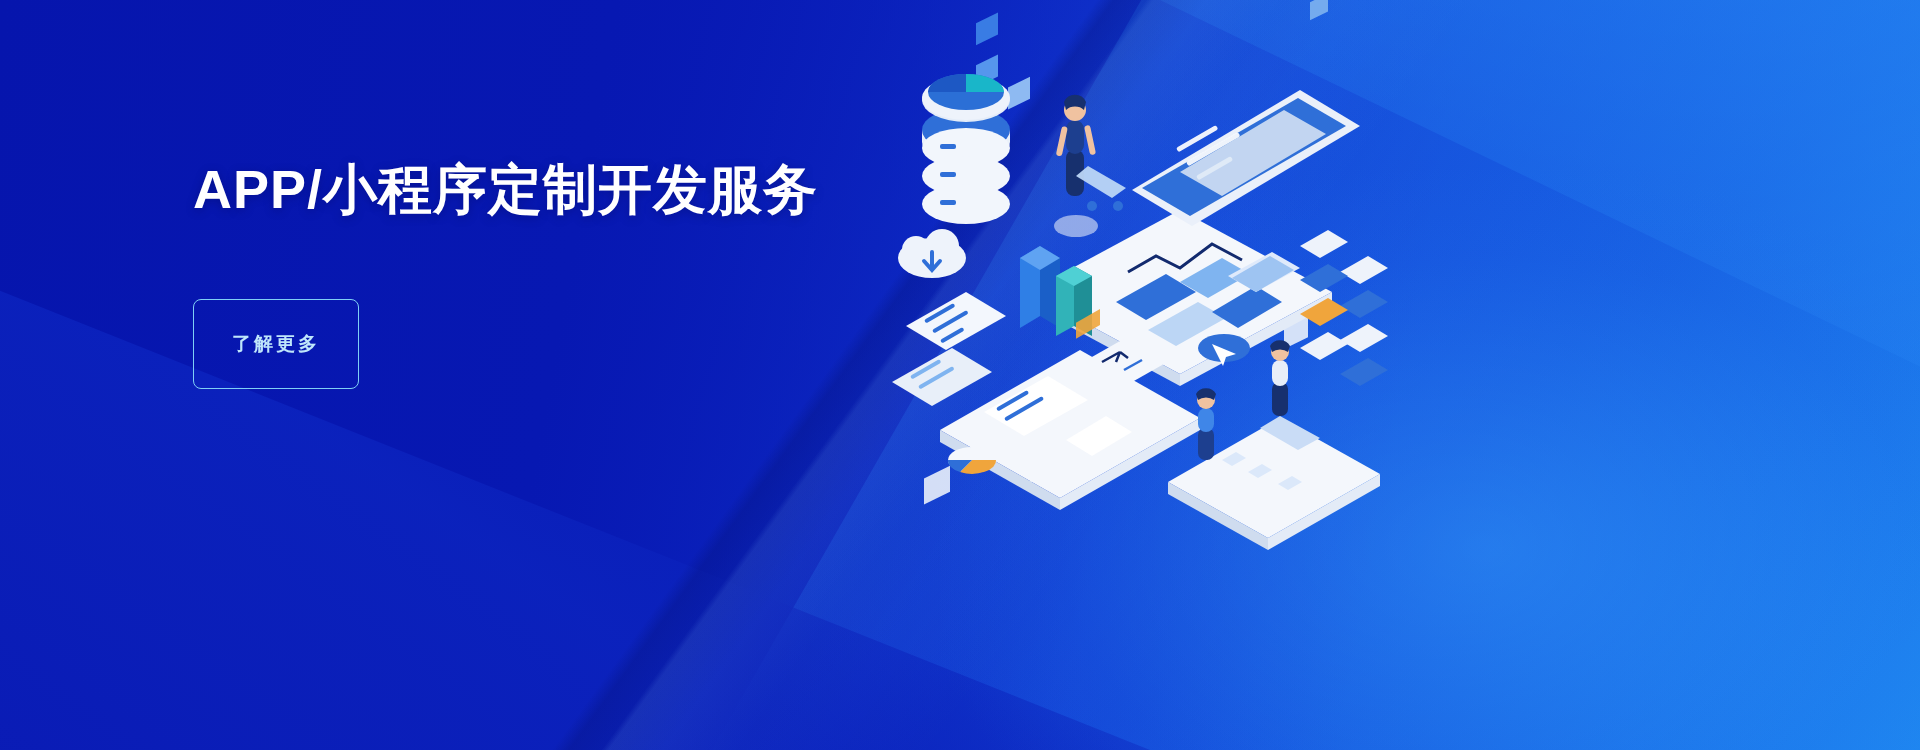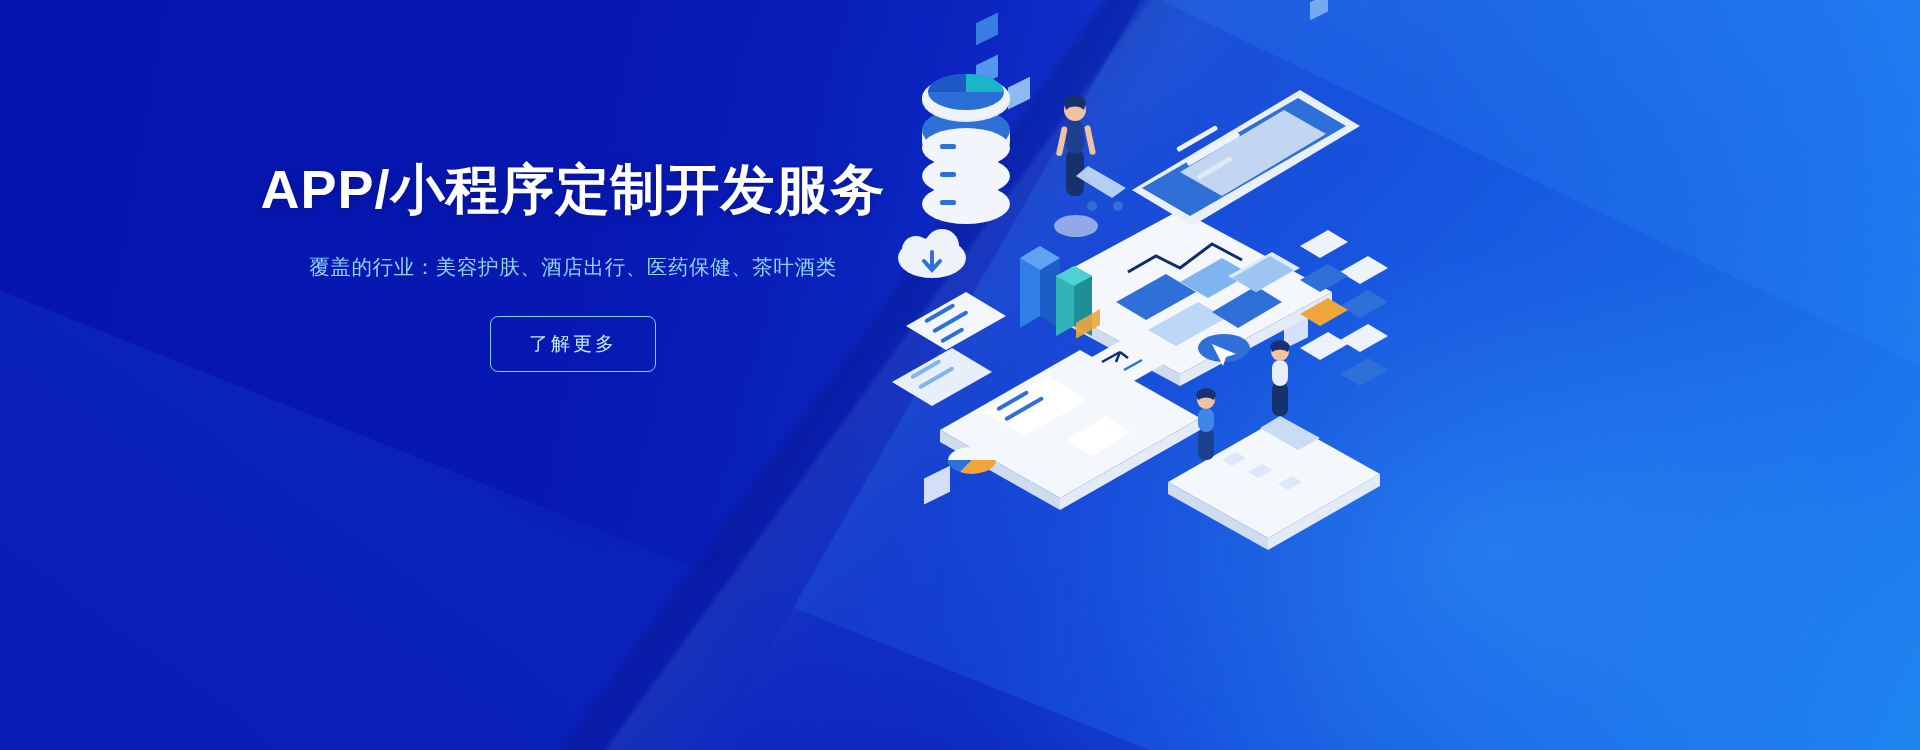--- a/index.html
+++ b/index.html
@@ -1,21 +1,21 @@
 <!DOCTYPE html>
 <html><head>
 <meta charset="utf-8">
 <style>
   html,body{margin:0;padding:0;}
   body{
     width:1920px;height:750px;overflow:hidden;
     font-family:"Liberation Sans","DejaVu Sans",sans-serif;
     background:#0a1fb0;
   }
-  #stage{position:relative;width:1920px;height:750px;overflow:hidden;text-align:center;}
+  #stage{position:relative;width:1920px;height:750px;overflow:hidden;}
 
   
   .bg-base{
     position:absolute;inset:0;
     background:linear-gradient(115deg,#0a18b4 0%,#0b1fbe 28%,#1139cf 52%,#1559e0 72%,#1a74ea 88%,#1e86f0 100%);
   }
   .bg-dark-left{
     position:absolute;inset:0;
     background:linear-gradient(100deg,#0615ad 0%,#0718b2 30%,rgba(12,36,200,0.15) 58%,rgba(12,36,200,0) 72%);
   }
@@ -60,24 +60,25 @@
     font-size:54px;font-weight:bold;color:#ffffff;letter-spacing:1px;
     line-height:1.1;margin:0 0 38px 0;white-space:nowrap;
     text-shadow:0 2px 10px rgba(0,10,80,0.35);
   }
   .sub-line{
     font-size:20.5px;color:#8fd3f7;line-height:1.0;margin:0 0 18px 0;
     letter-spacing:0.6px;white-space:nowrap;
   }
   .sub-line.second{margin-bottom:0;}
   .cta{
-    display:inline-block;margin-top:20px;
-    padding:14px 38px;border:1.5px solid #7fd0f5;border-radius:8px;
+    display:inline-block;margin-top:42px;
+    padding:31px 38px;border:1.5px solid #7fd0f5;border-radius:8px;
     color:#bfe6fb;font-size:19px;letter-spacing:3px;background:transparent;
     cursor:pointer;
+    font-weight:bold;
   }
 
   
   .illus{position:absolute;left:880px;top:30px;width:560px;height:560px;}
   .illus svg{display:block;width:560px;height:560px;overflow:visible;}
 </style>
 </head>
 <body>
 
 <div id="stage">
@@ -87,21 +88,20 @@
   <div class="wedge-a"></div>
   <div class="corner-dark"></div>
   <div class="corner-bright"></div>
   <div class="glow-br"></div>
   <div class="crease2"></div>
   <div class="crease"></div>
 
   <div class="copy">
     <h1 class="headline">APP/小程序定制开发服务</h1>
 
-    <p class="sub-line">覆盖的行业：美容护肤、酒店出行、医药保健、茶叶酒类</p>
 
 
     <a class="cta">了解更多</a>
   </div>
 
   <div class="illus">
     <svg viewBox="0 0 560 560" xmlns="http://www.w3.org/2000/svg">
       <defs>
         <linearGradient id="gLight" x1="0" y1="0" x2="1" y2="1">
           <stop offset="0" stop-color="#ffffff"></stop>

